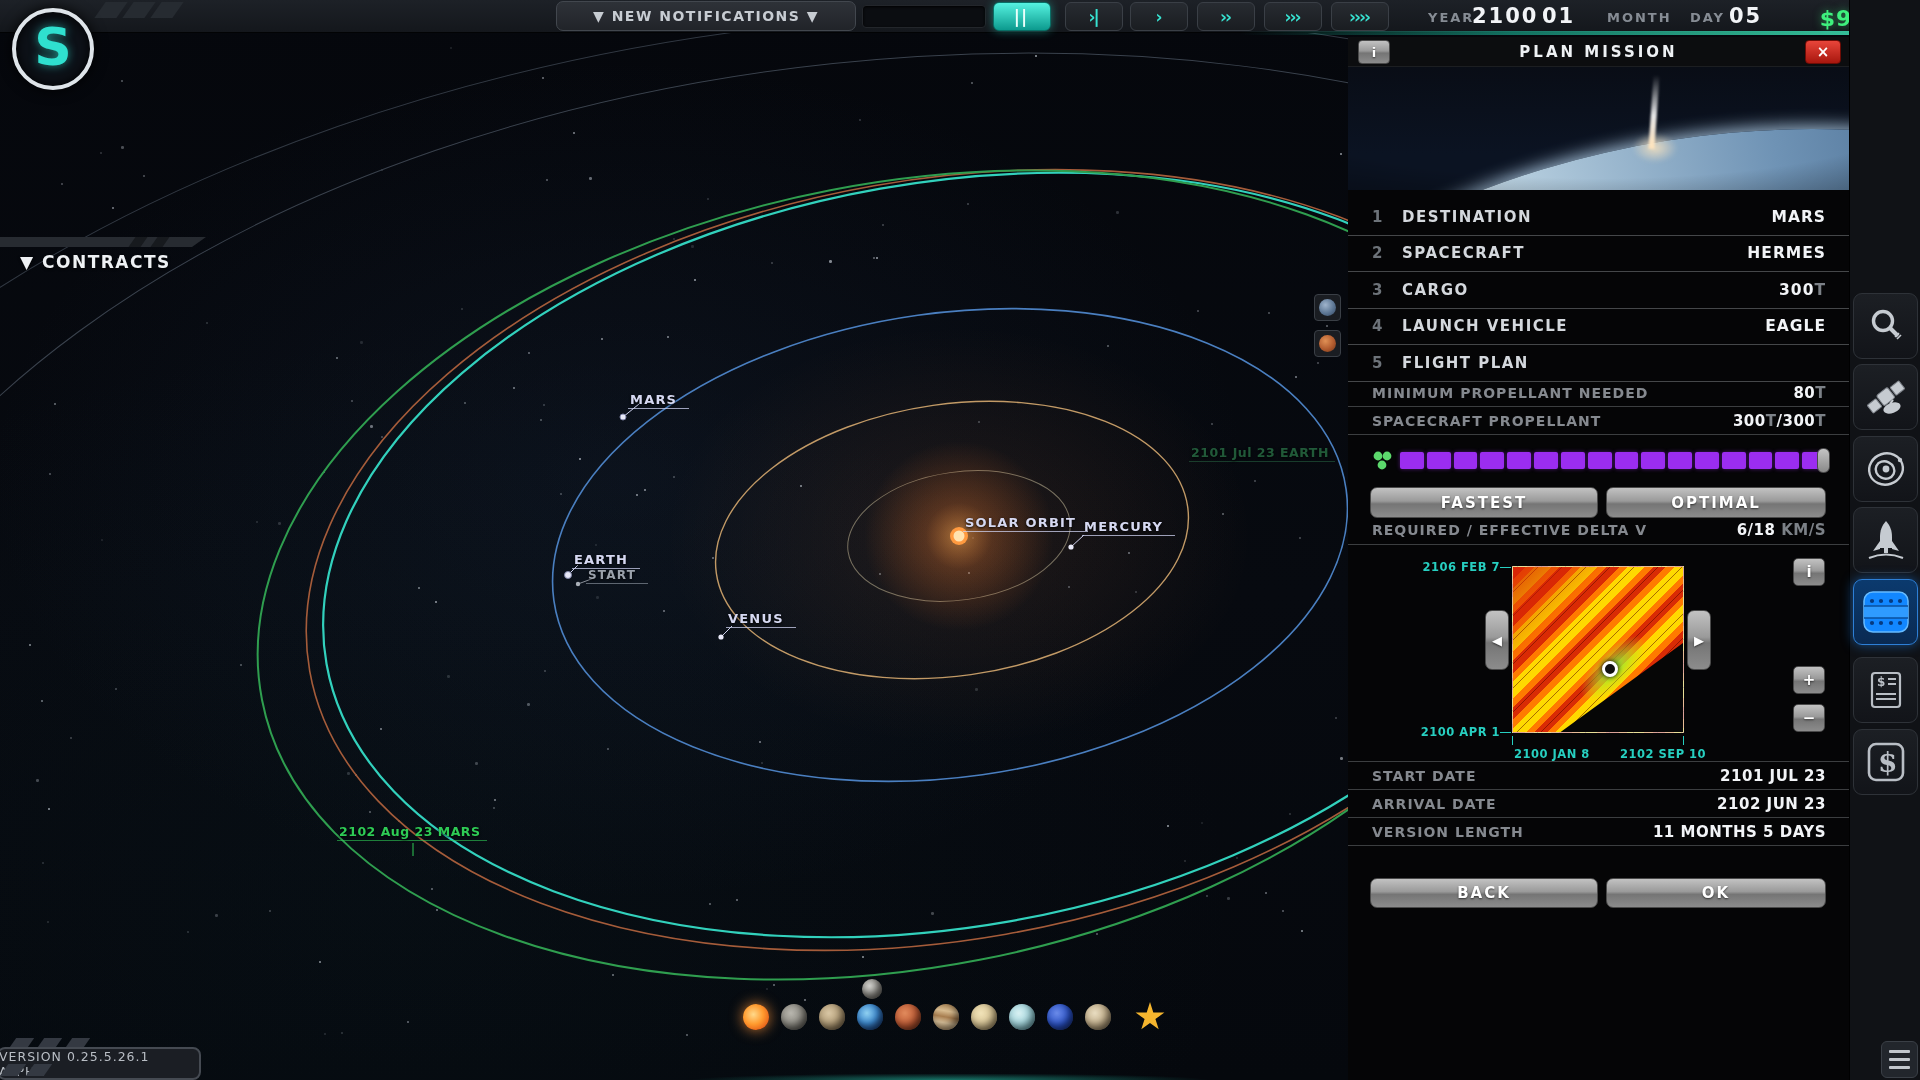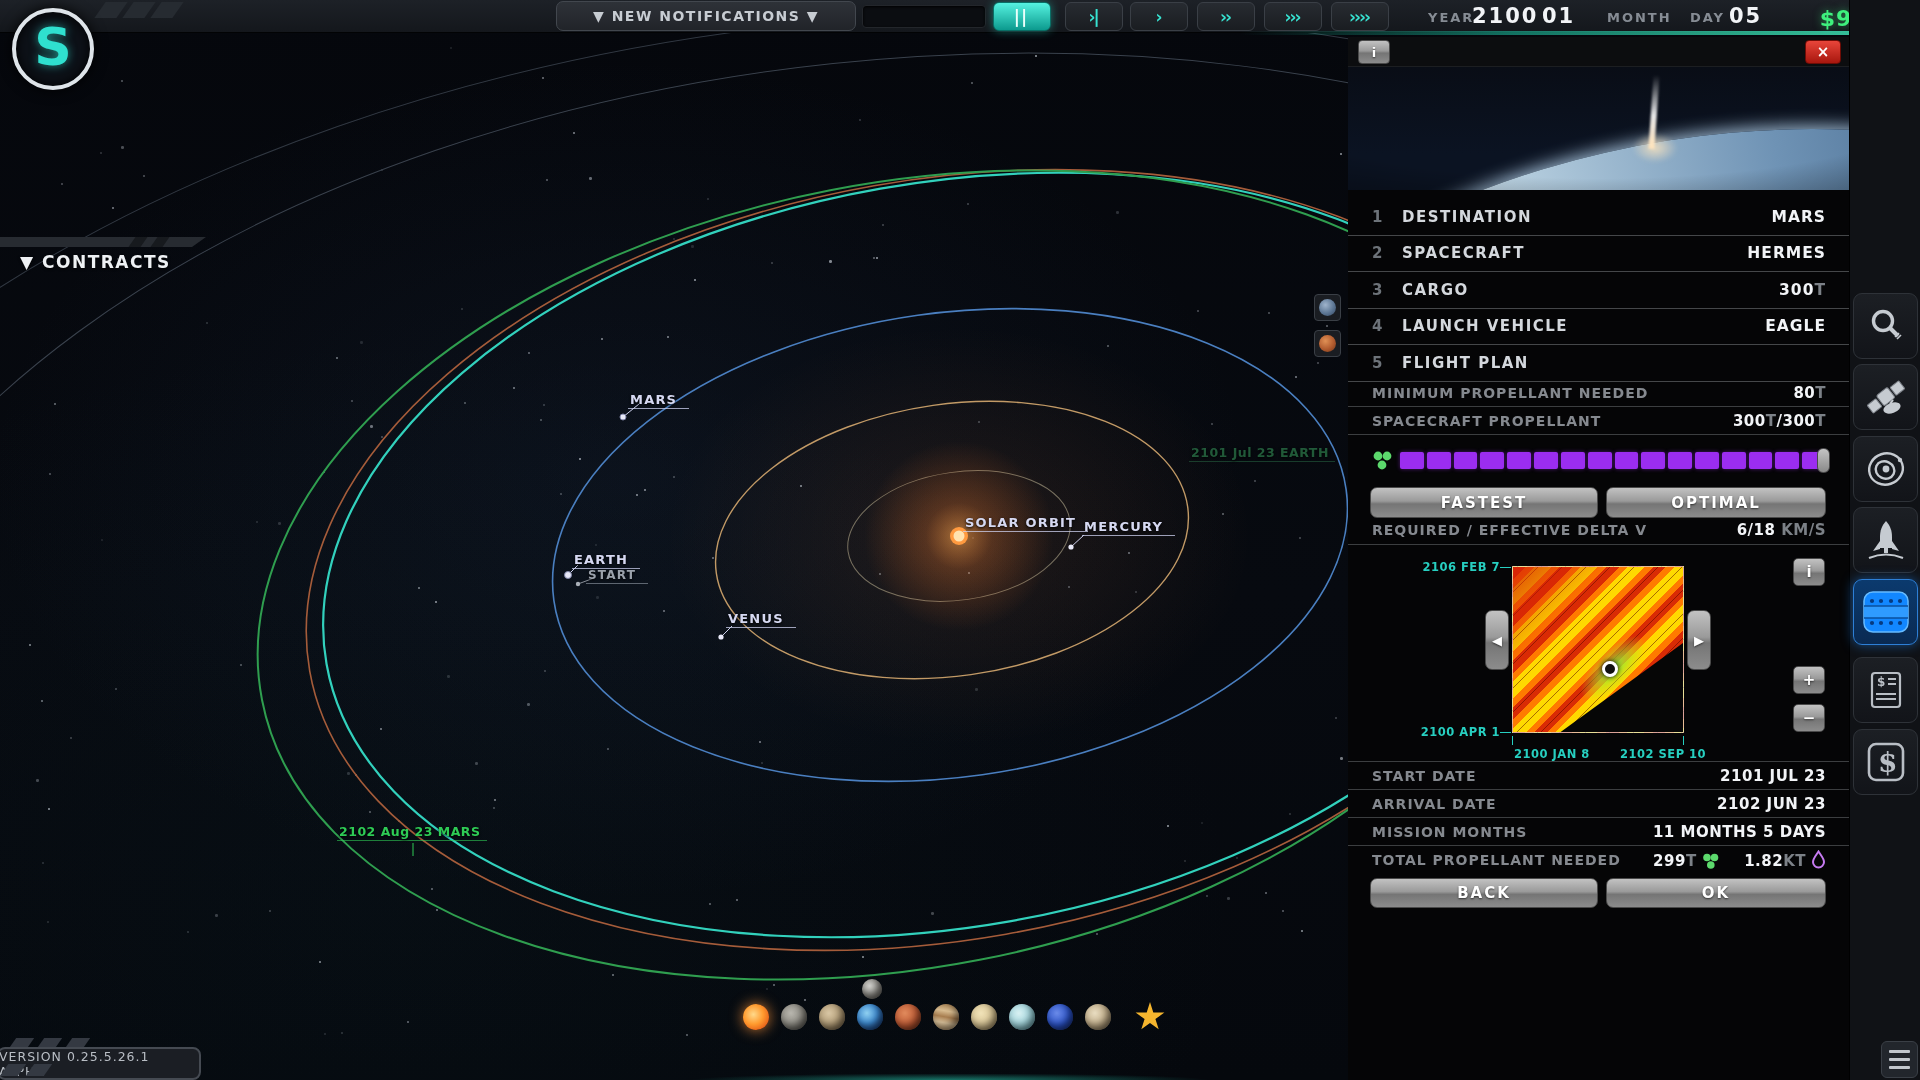--- a/index.html
+++ b/index.html
@@ -480,20 +480,21 @@
   <div id="bottom-glow"></div>
 
   <div class="corner-slash" style="left:12px;top:1038px"></div>
   <div class="corner-slash" style="left:40px;top:1038px"></div>
   <div class="corner-slash" style="left:68px;top:1038px"></div>
   <div id="version-pill">VERSION 0.25.5.26.1 ALPHA</div>
 
   <div id="panel">
     <div id="panel-header">
       <div id="panel-info" class="gray-btn">i</div>
+      <div id="panel-title">PLAN MISSION</div>
       <div id="panel-close">×</div>
     </div>
 
     <div id="hero">
       <div id="hero-planet"></div>
       <div id="hero-plume"></div>
       <div id="hero-plume-glow"></div>
       <div id="hero-vignette"></div>
     </div>
 
@@ -599,36 +600,22 @@
     <div id="summary">
       <div class="sub-row" style="position:relative">
         <span class="sub-label">START DATE</span>
         <span class="sub-value">2101 JUL 23</span>
       </div>
       <div class="sub-row" style="position:relative">
         <span class="sub-label">ARRIVAL DATE</span>
         <span class="sub-value">2102 JUN 23</span>
       </div>
       <div class="sub-row" style="position:relative">
-        <span class="sub-label">MISSION MONTHS</span>
+        <span class="sub-label">VERSION LENGTH</span>
         <span class="sub-value">11 MONTHS 5 DAYS</span>
-      </div>
-      <div class="sub-row" style="position:relative;border-bottom:none">
-        <span class="sub-label">TOTAL PROPELLANT NEEDED</span>
-        <span class="sub-value">
-          <span>299</span><span class="unit">T</span><svg class="icon-inline" width="17" height="16">
-              <circle cx="5" cy="4.5" r="3.8" fill="#5cd96c"></circle>
-              <circle cx="12.5" cy="4.5" r="3.8" fill="#5cd96c"></circle>
-              <circle cx="8.8" cy="12" r="3.8" fill="#5cd96c"></circle>
-            </svg>
-          <span style="display:inline-block;width:14px"></span>
-          <span>1.82</span><span class="unit">KT</span><svg class="icon-inline" width="15" height="19">
-              <path d="M7.5 1.5 C10 5.5 13 8.5 13 12 A5.5 5.5 0 1 1 2 12 C2 8.5 5 5.5 7.5 1.5 Z" fill="none" stroke="#c77bf2" stroke-width="2"></path>
-            </svg>
-        </span>
       </div>
     </div>
 
     <div id="back-btn" class="gray-btn">BACK</div>
     <div id="ok-btn" class="gray-btn">OK</div>
   </div>
 
   <div id="sidebar">
     <div class="sb-tile" style="top:293px">
       <svg width="40" height="40">

